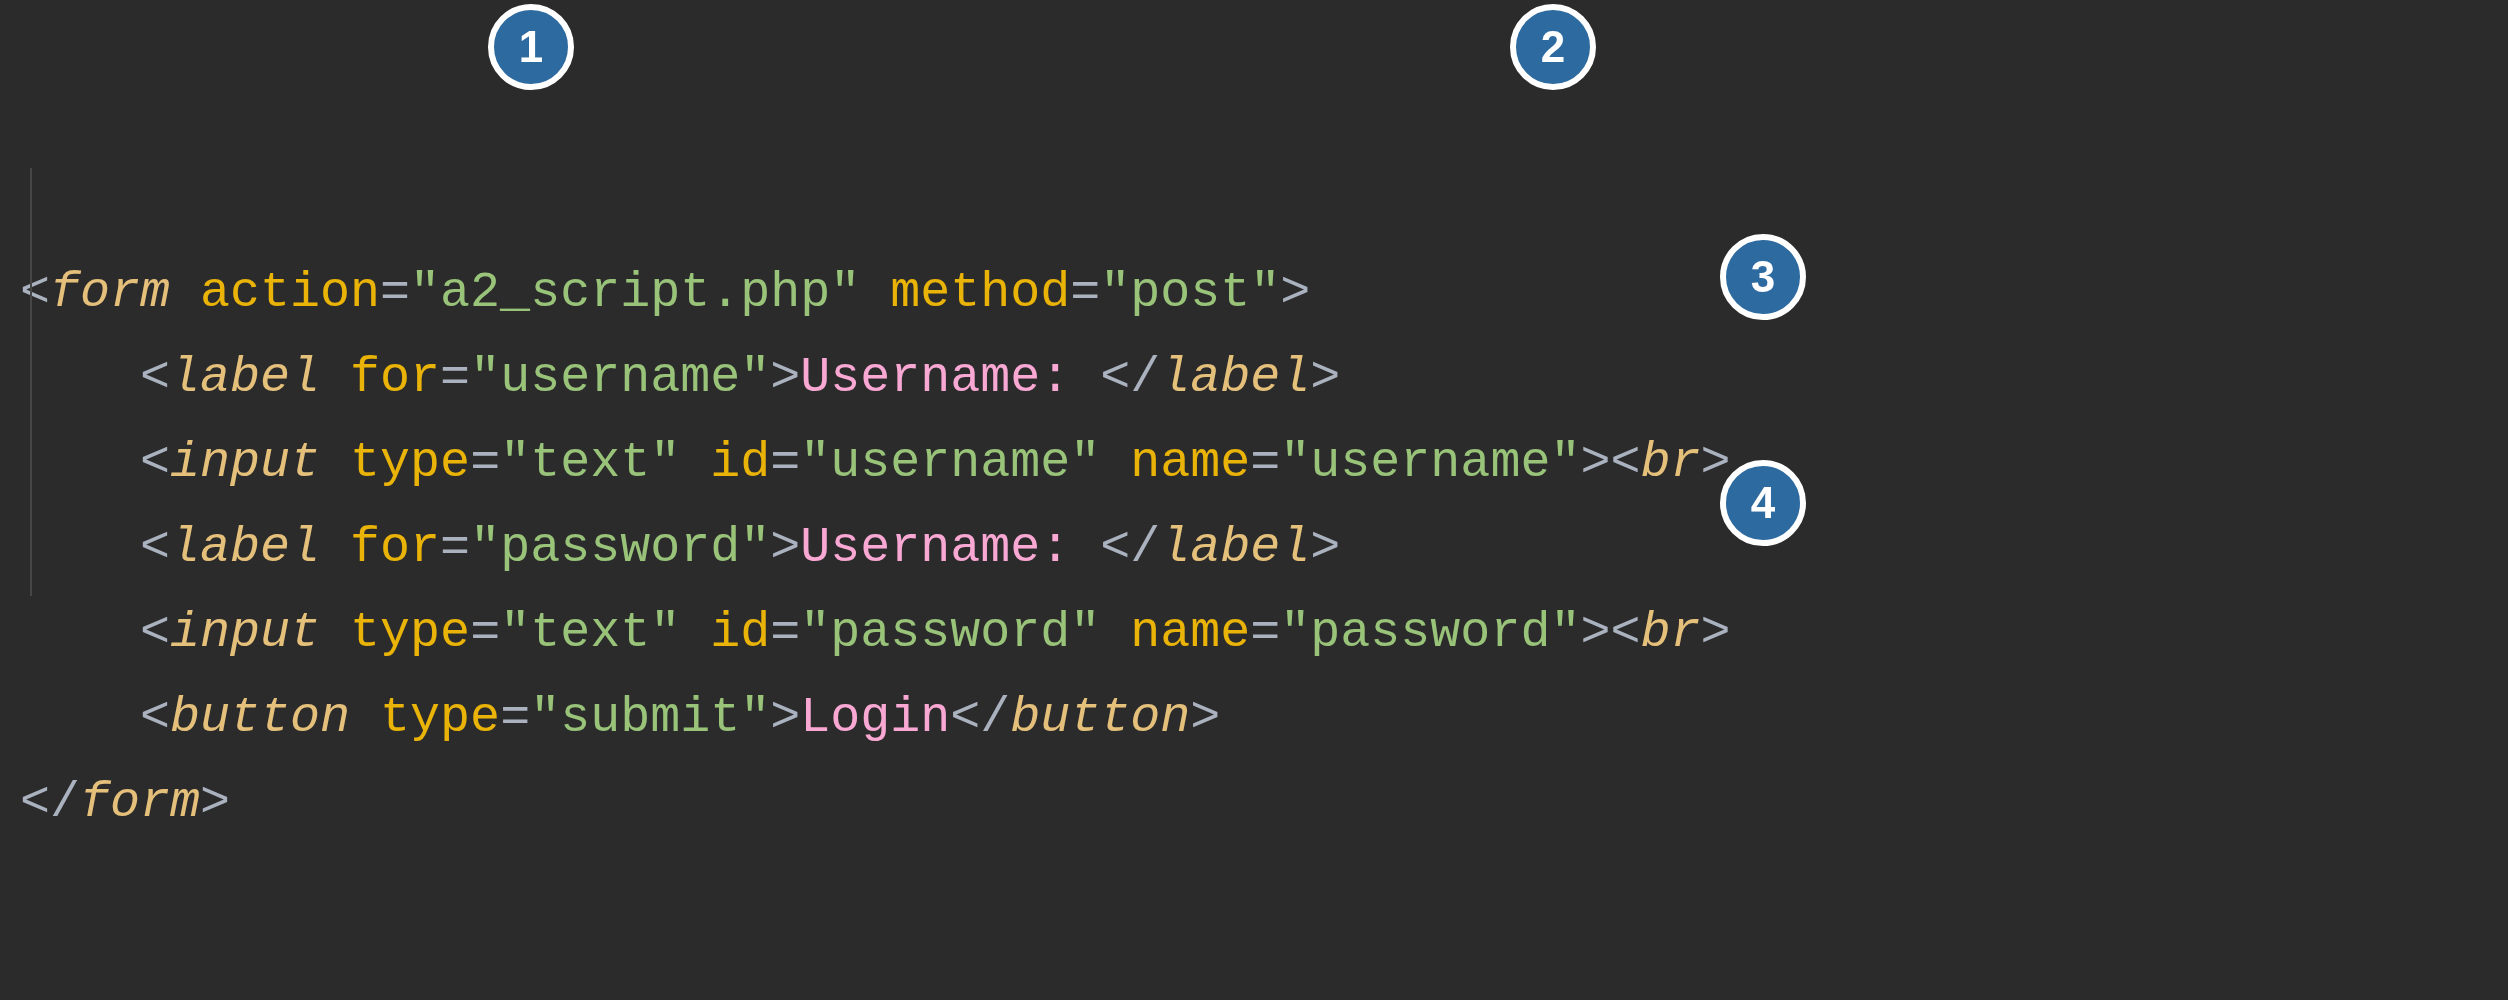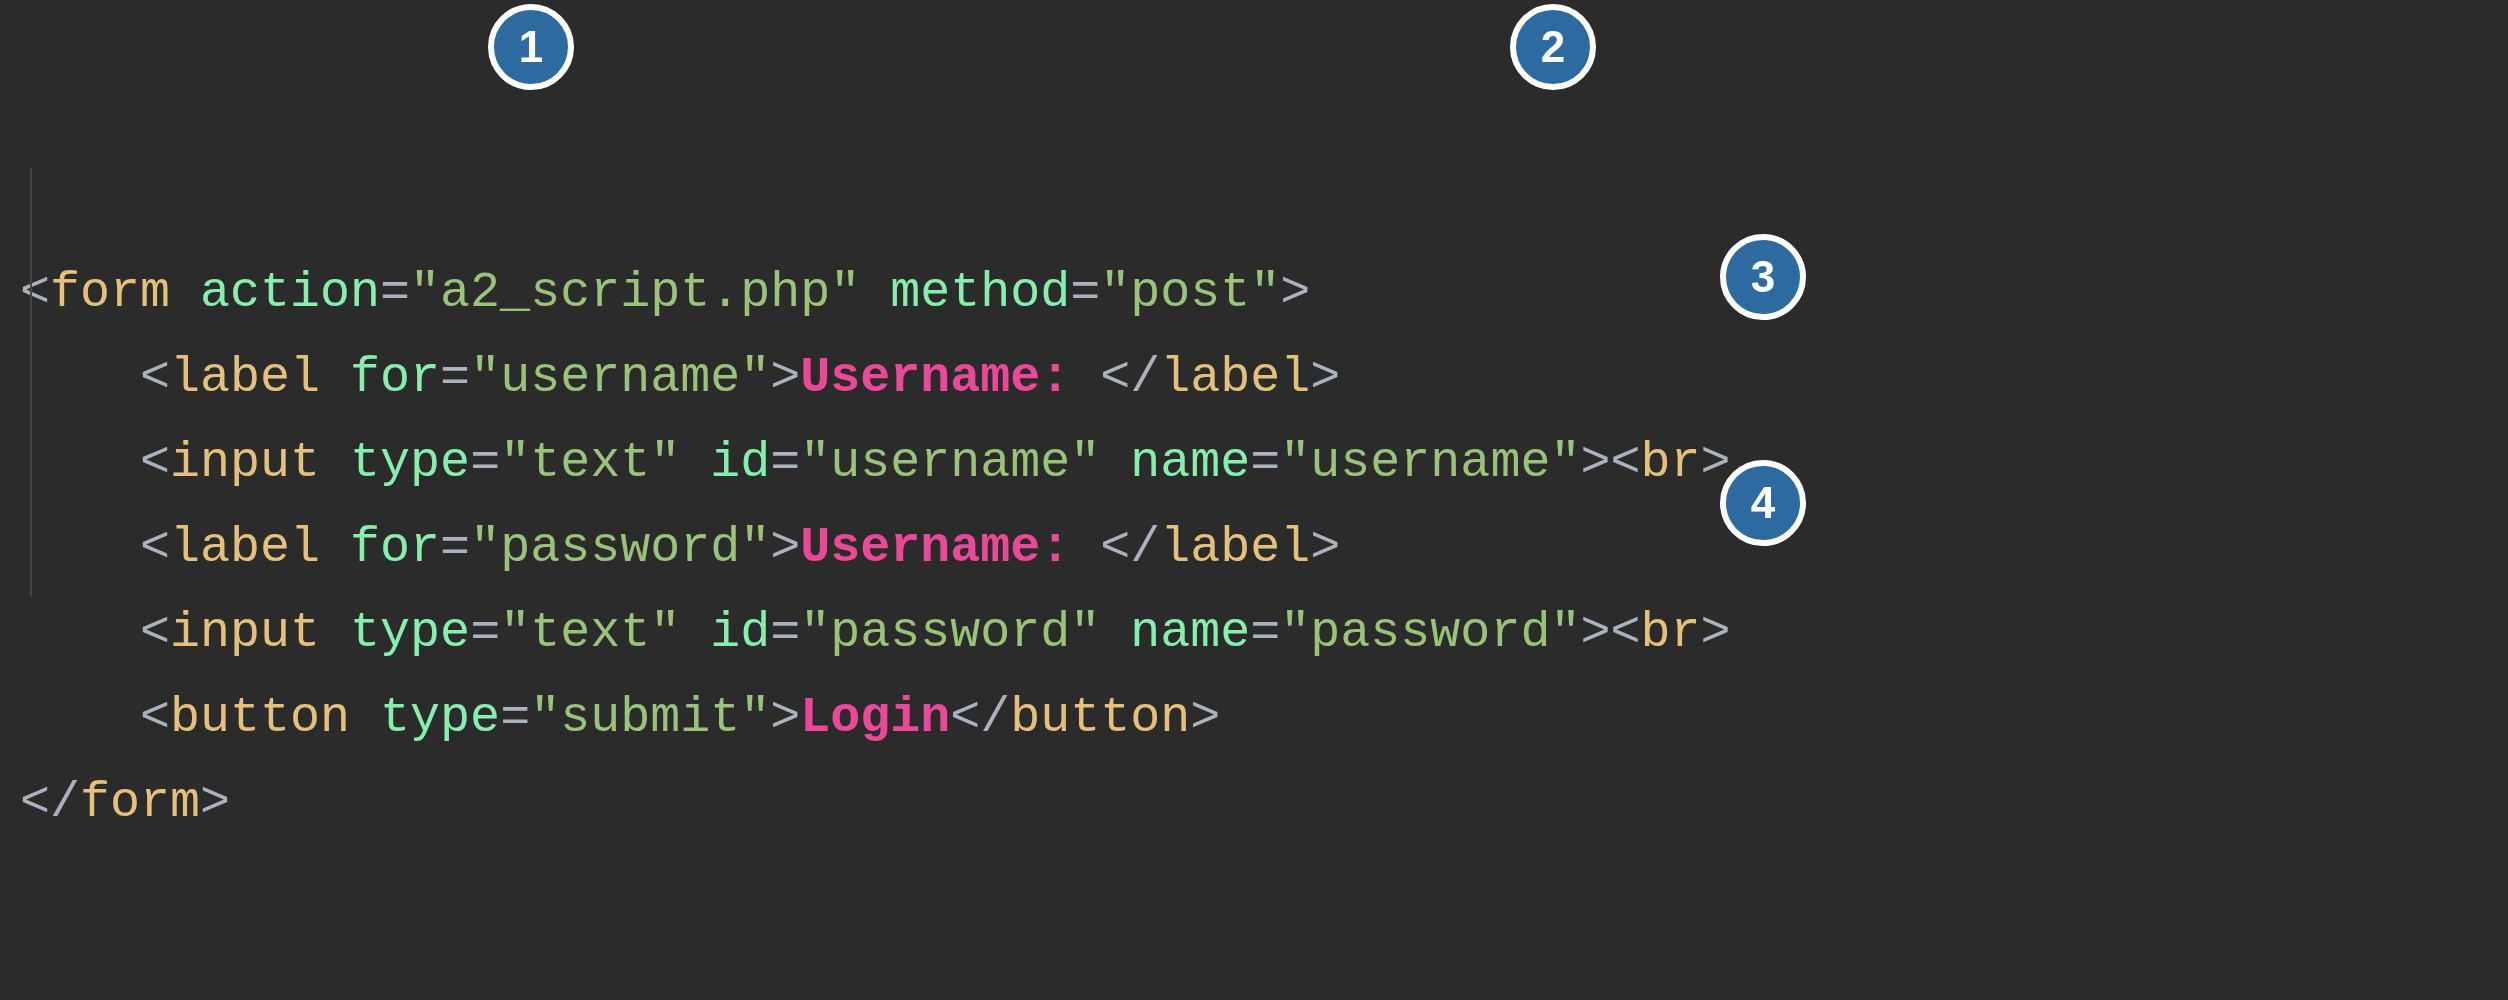--- a/index.html
+++ b/index.html
@@ -12,25 +12,25 @@
   }
   .code-area {
     position: relative;
     font-family: "Menlo", "Consolas", "Courier New", monospace;
     font-size: 50px;
     line-height: 1.7;
     color: #d0d0d0;
     padding: 80px 20px 20px 20px;
     white-space: pre;
   }
-  .c-tag   { color: #e5c07b; }   
-  .c-attr  { color: #86efac; }   
+  .c-tag   { color: #e5c07b; font-style: italic; }   
+  .c-attr  { color: #eab308; }   
   .c-punc  { color: #abb2bf; }   
   .c-str   { color: #98c379; }   
-  .c-text  { color: #ec4899; font-weight: bold; }   
+  .c-text  { color: #f9a8d4; }   
   .indent-guide {
     position: absolute;
     left: 30px;
     top: 168px;
     width: 0;
     height: 428px;
     border-left: 2px solid #464646;
   }
   .badge {
     position: absolute;

